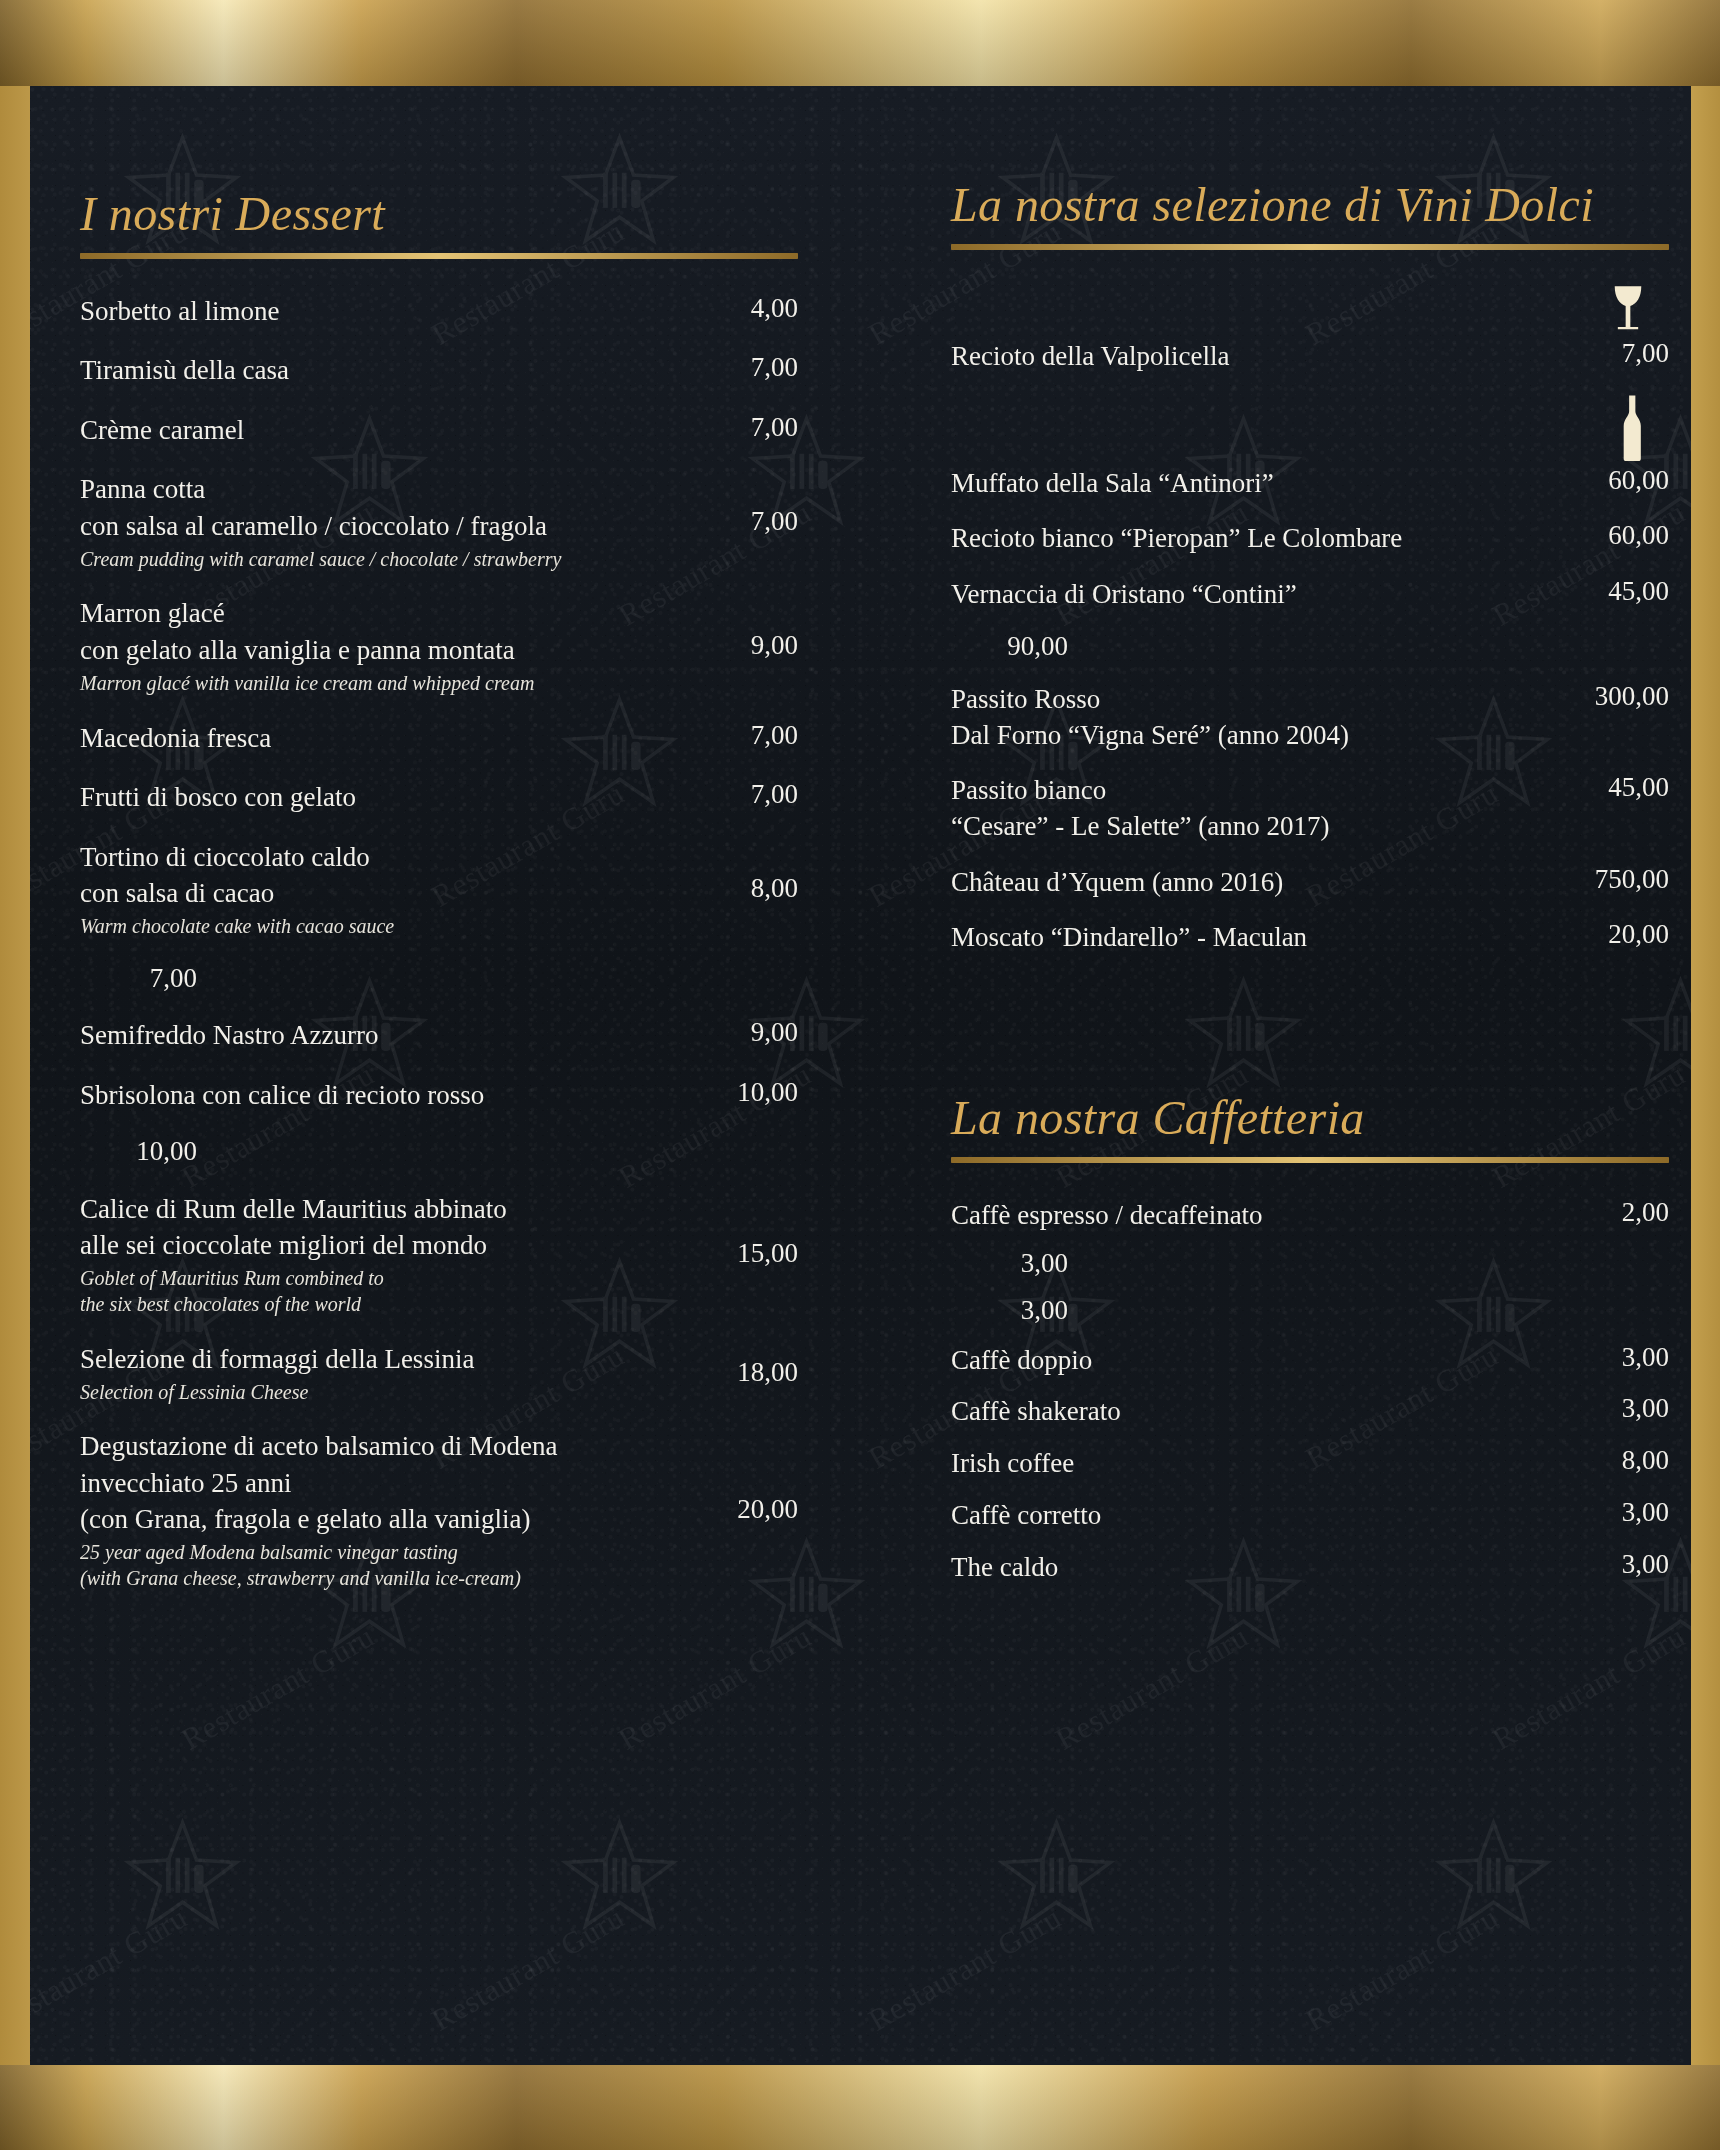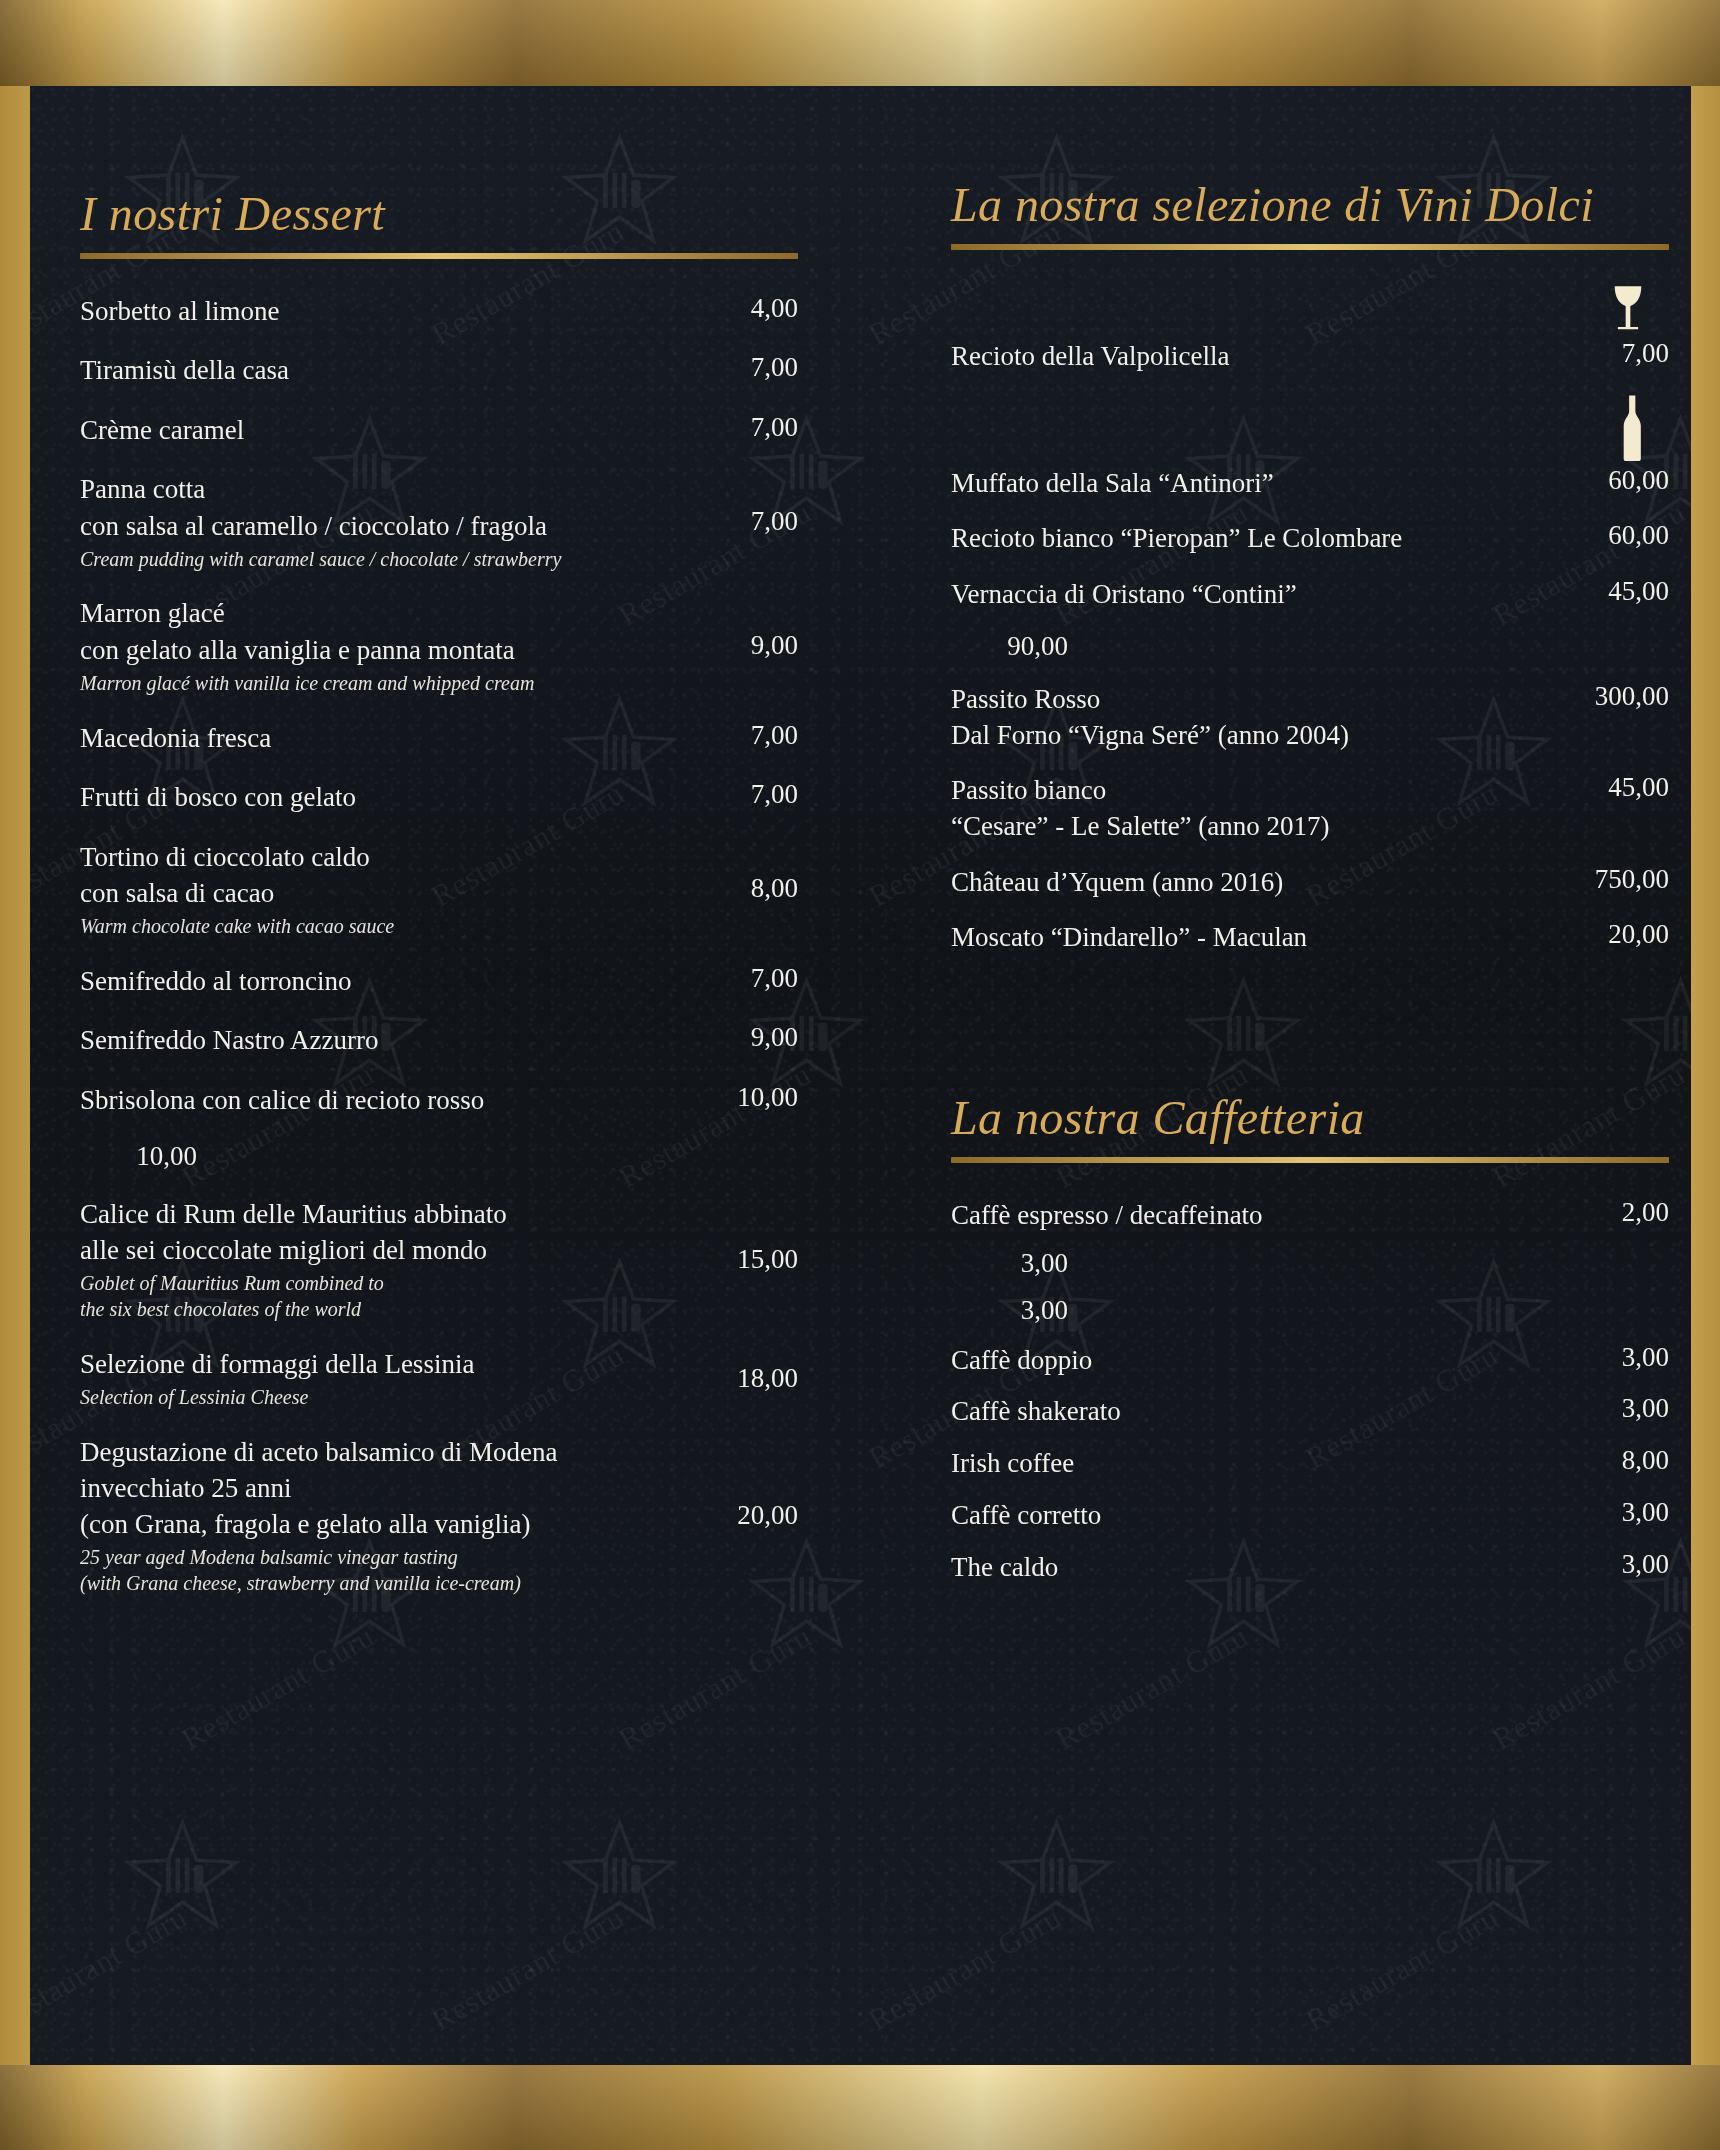--- a/index.html
+++ b/index.html
@@ -459,23 +459,20 @@
             </div>
             <div class="item with-desc">
               <div class="item-text">
                 <div class="item-name">Tortino di cioccolato caldo
 con salsa di cacao</div>
                 <div class="item-desc">Warm chocolate cake with cacao sauce</div>
               </div>
               <div class="item-price">8,00</div>
             </div>
             <div class="item">
-              <div class="item-text">
-                <div class="item-name">Semifreddo al torroncino</div>
-              </div>
               <div class="item-price">7,00</div>
             </div>
             <div class="item">
               <div class="item-text">
                 <div class="item-name">Semifreddo Nastro Azzurro</div>
               </div>
               <div class="item-price">9,00</div>
             </div>
             <div class="item">
               <div class="item-text">

